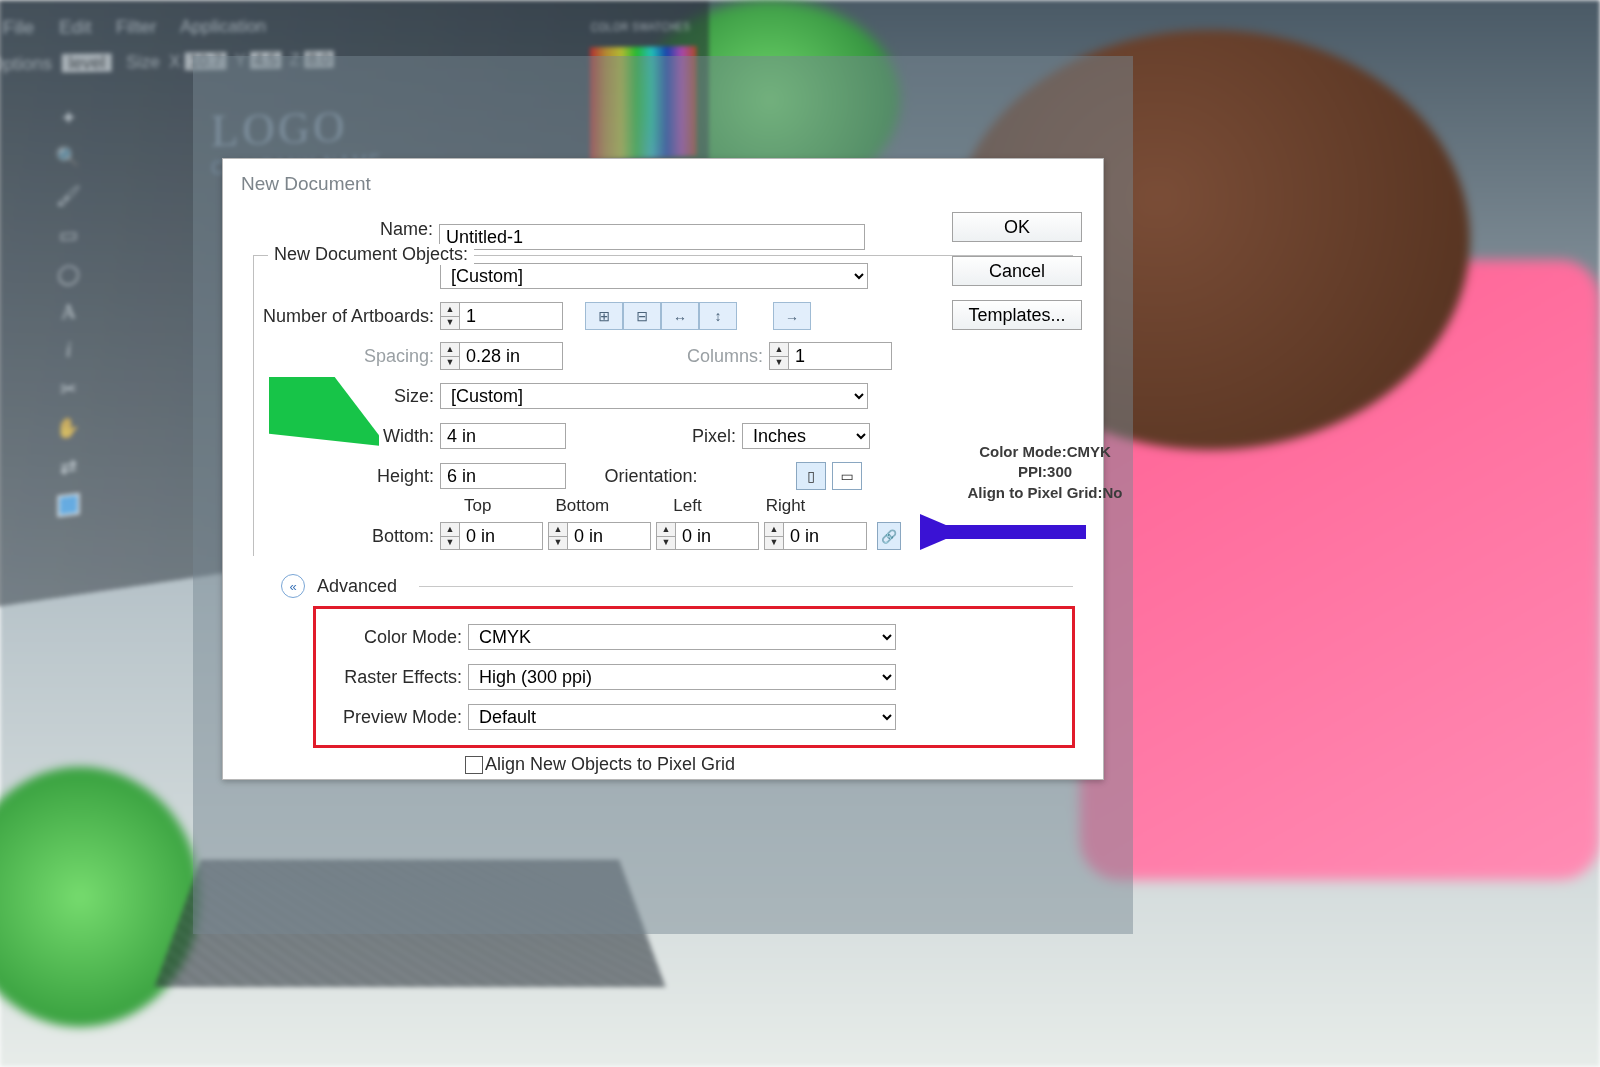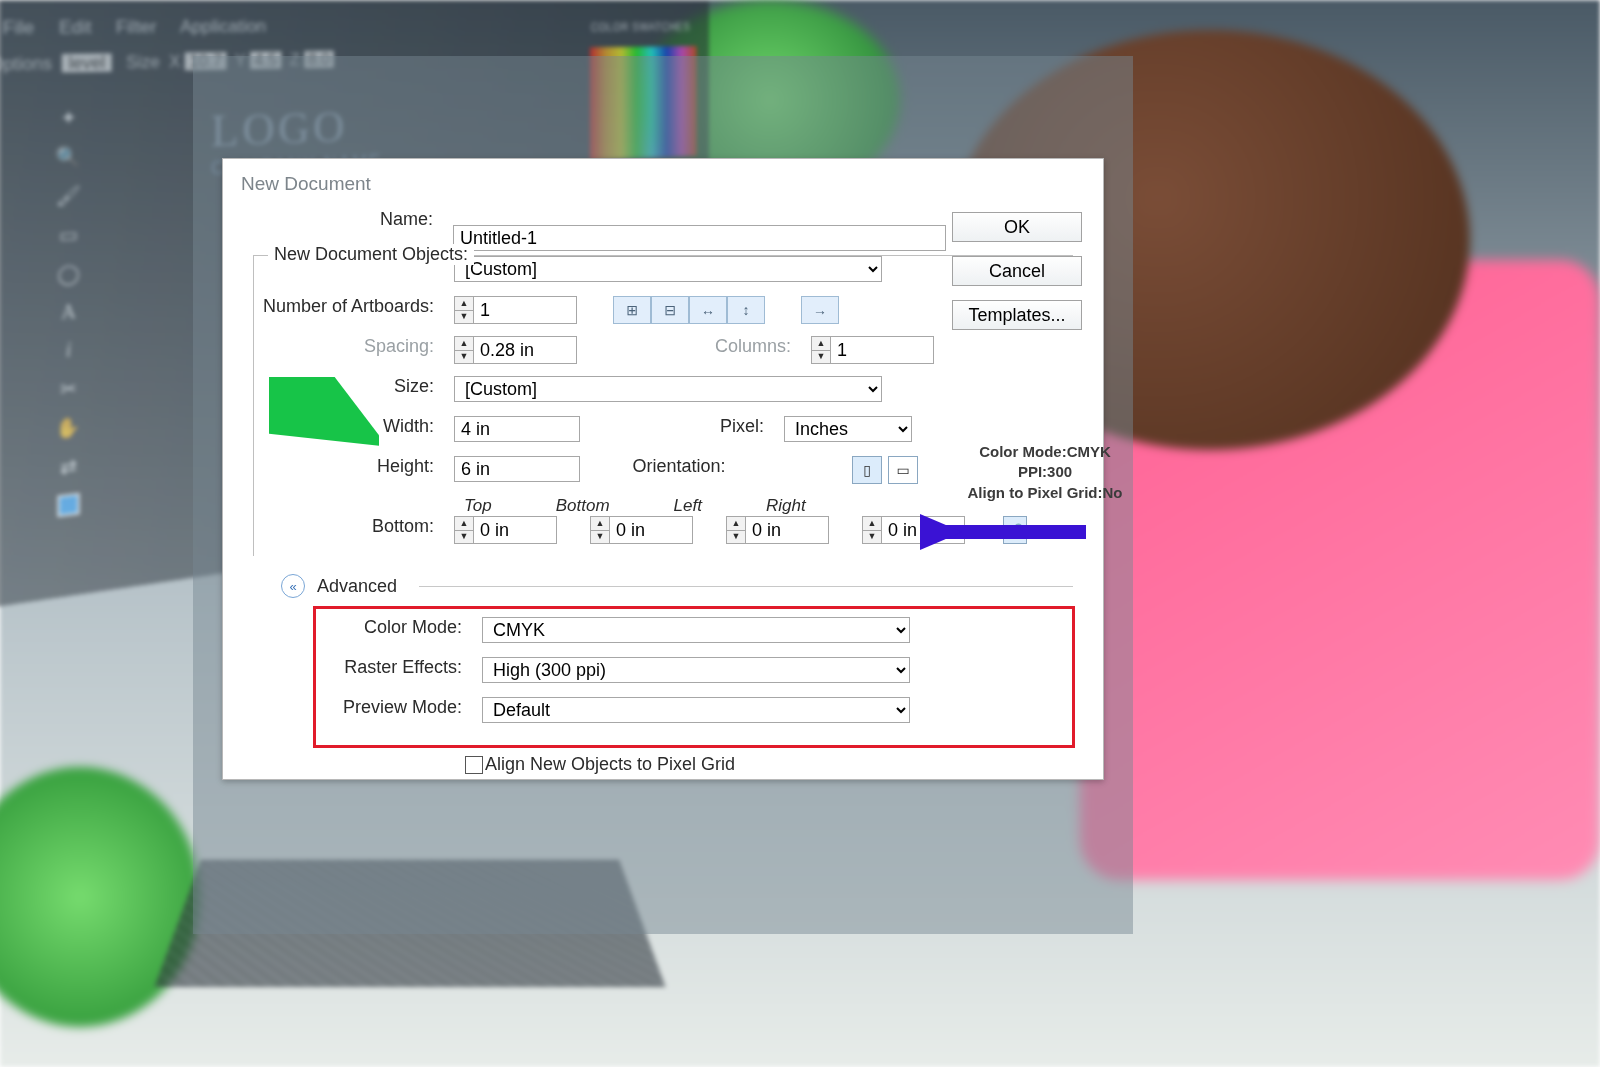--- a/index.html
+++ b/index.html
@@ -22,21 +22,21 @@
   .monitor .swatches{position:absolute;top:50px;right:16px;width:130px;height:120px;background:linear-gradient(90deg,red,orange,yellow,lime,cyan,blue,magenta,red);}
   .keyb{position:absolute;left:180px;bottom:40px;width:460px;height:220px;background:repeating-linear-gradient(45deg,#384048 0 6px,#2b333a 6px 12px);transform:perspective(900px) rotateX(55deg);opacity:.6;filter:blur(1px);}
 
   
   .frame{position:absolute;left:193px;top:56px;width:940px;height:878px;background:rgba(120,136,146,.48);}
 
   
   .dialog{position:absolute;left:222px;top:158px;width:880px;height:620px;background:#fff;border:1px solid #b8b8b8;box-shadow:0 2px 6px rgba(0,0,0,.25);}
   .dialog .title{padding:14px 18px 10px;color:#7d858b;font-size:19px;}
   .form{position:absolute;left:30px;right:30px;top:50px;bottom:20px;}
-  .row{display:flex;height:40px;gap:14px;}
+  .row{display:flex;align-items:center;height:40px;}
   .lbl{width:180px;text-align:right;padding-right:6px;}
   .lbl.dim{color:#9aa0a4;}
   input.txt,select.sel{height:26px;border:1px solid #a7a7a7;background:#fff;font:inherit;padding:0 6px;box-sizing:border-box;}
   input.txt{ }
   .spin{display:inline-flex;align-items:stretch;border:1px solid #a7a7a7;height:26px;}
   .spin .btns{width:18px;display:flex;flex-direction:column;border-right:1px solid #a7a7a7;}
   .spin .btns span{flex:1;font-size:9px;line-height:1;display:flex;align-items:center;justify-content:center;background:#f2f2f2;cursor:pointer;}
   .spin .btns span:first-child{border-bottom:1px solid #a7a7a7;}
   .spin input{border:none;height:100%;padding:0 6px;font:inherit;width:70px;outline:none;}
   .fieldset{border:1px solid #bfbfbf;border-bottom:none;border-right:none;position:relative;margin-top:6px;padding-top:6px;}
@@ -53,21 +53,21 @@
   
   .actions{position:absolute;left:952px;top:212px;width:130px;display:flex;flex-direction:column;gap:14px;}
   .actions button{height:30px;background:linear-gradient(#fefefe,#eef1f3);border:1px solid #a2a2a2;font:inherit;cursor:pointer;}
   .info{position:absolute;left:950px;top:442px;width:190px;color:#3b3b3b;font-size:15px;line-height:1.35;text-align:center;font-weight:600;}
   
   .greenArrow{position:absolute;left:269px;top:377px;width:110px;height:70px;pointer-events:none;}
   .blueArrow{position:absolute;left:920px;top:512px;width:170px;height:40px;pointer-events:none;}
   .orient{display:inline-flex;gap:6px;}
   .orient span{width:28px;height:26px;border:1px solid #8aa7c1;display:flex;align-items:center;justify-content:center;font-size:14px;}
   .orient span.sel{background:#dcecfb;}
-  .bleedHdr{display:flex;gap:64px;margin-left:210px;font-size:17px;font-style:italic;}
+  .bleedHdr{display:flex;gap:64px;margin-left:210px;font-size:17px;}
   .link{width:22px;height:26px;border:1px solid #8aa7c1;background:#dcecfb;display:flex;align-items:center;justify-content:center;font-size:13px;}
 </style>
 </head>
 <body>
 
 <div class="bg">
   <div class="pink"></div>
     <div class="hair"></div>
     <div class="plant"></div>
     <div class="plant2"></div>
@@ -110,21 +110,21 @@
 </div>
 
 <div class="frame"></div>
 
 <div class="dialog">
   <div class="title">New Document</div>
   <div class="form">
     
     <div class="row">
       <span class="lbl">Name:</span>
-      <input class="txt" style="width: 493px; margin-top: 16px;" value="Untitled-1">
+      <input class="txt" style="width: 426px; margin-top: 16px;" value="Untitled-1">
     </div>
 
     
     <div class="fieldset" style="margin-left:0;">
       <span class="legend">New Document Objects:</span>
 
       <div class="row" style="margin-top:-6px">
         <span class="lbl" style="visibility:hidden">.</span>
         <select class="sel" style="width:428px;margin-left:0">
           <option>[Custom]</option>

